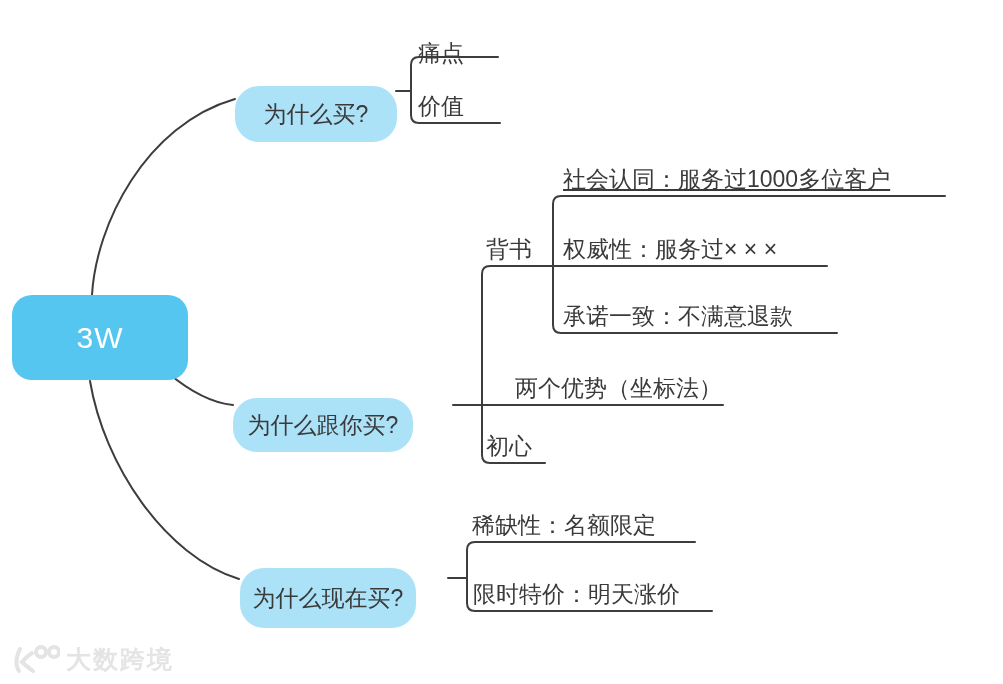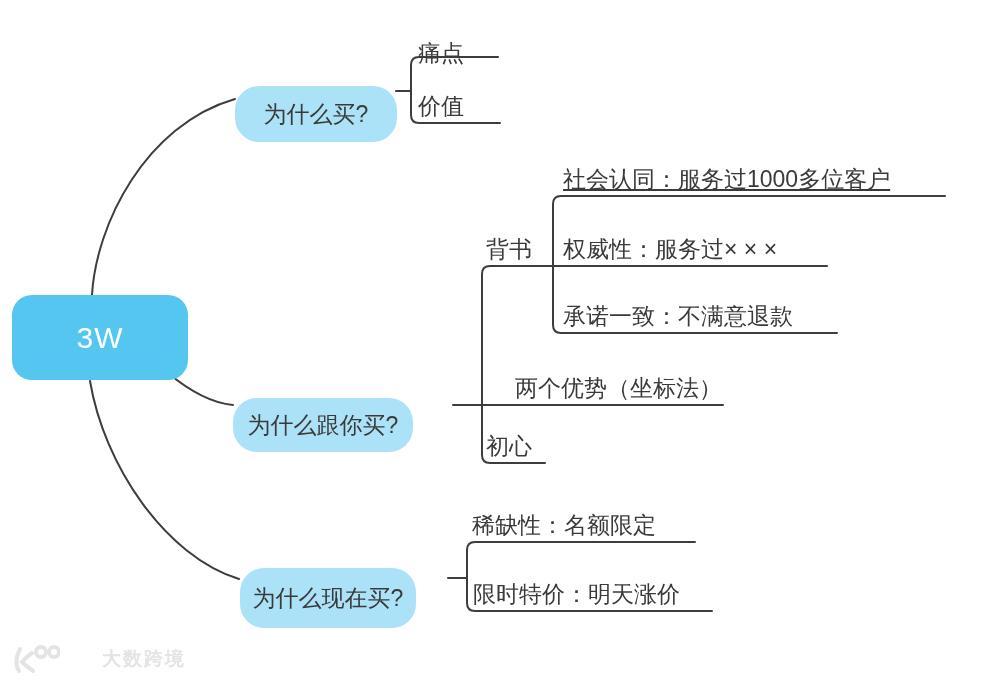--- a/index.html
+++ b/index.html
@@ -53,21 +53,21 @@
   #leaf-intention{left:486px;top:433px;}
   #leaf-scarcity{left:472px;top:512px;}
   #leaf-limited{left:473px;top:581px;}
   #watermark{
     position:absolute;left:8px;top:640px;width:210px;height:38px;
     display:flex;align-items:center;gap:6px;
     color:var(--watermark,#e4e4e4);
     user-select:none;
   }
   #watermark .wm-text{
-    font-size:19px;font-weight:bold;letter-spacing:2px;margin-left:36px;
+    font-size:25px;font-weight:bold;letter-spacing:2px;
   }
   #watermark svg{display:block;}
 </style>
 </head>
 <body>
 
 <div id="canvas" style="--root-fill: #55c6f0; --root-text: #ffffff; --branch-fill: #ace2f8; --text: #3a3a3a; --line: #3d3d3d; --watermark: #e4e4e4;">
 
   <svg id="connectors" viewBox="0 0 1003 684">
 

